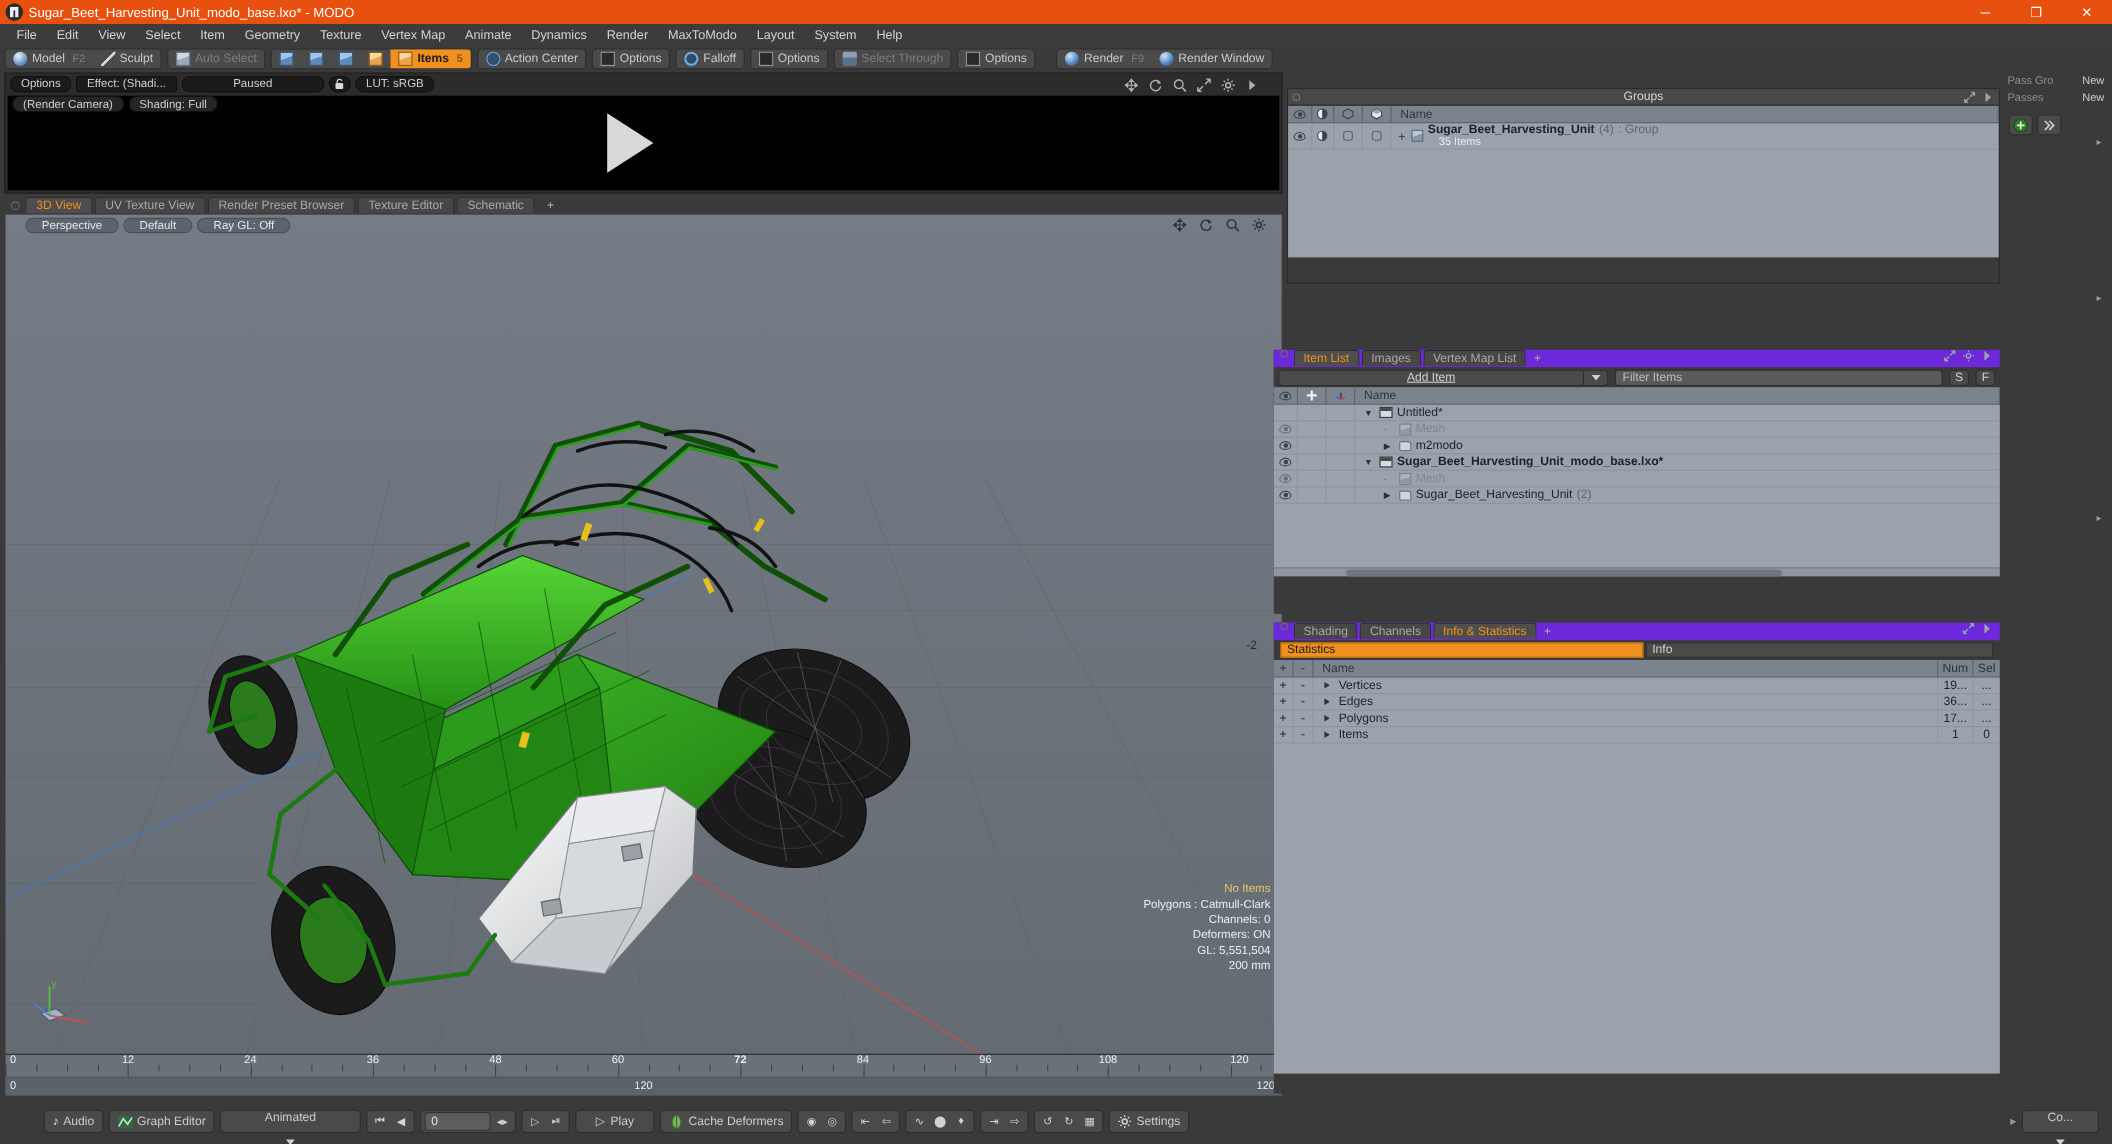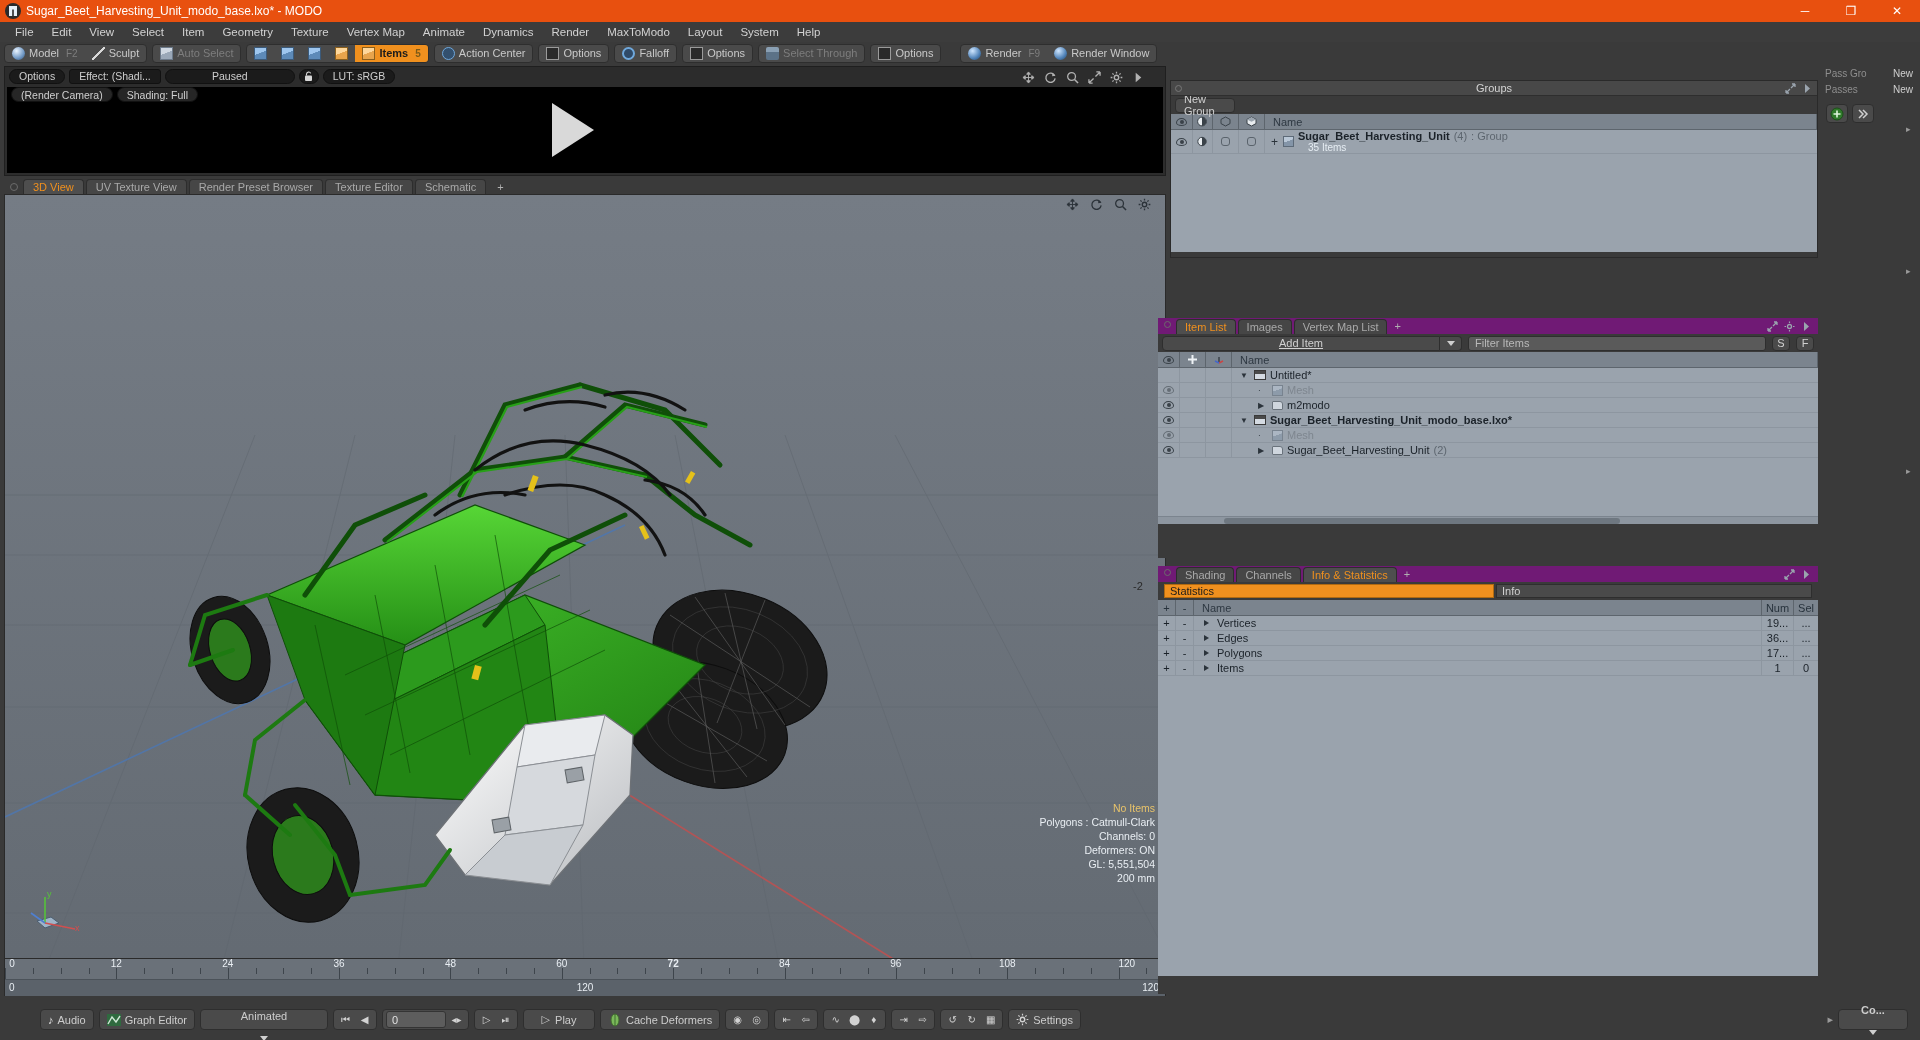--- a/index.html
+++ b/index.html
@@ -98,21 +98,21 @@
   #tl-bar .rgt { position:absolute; right:6px; top:2px; color:#e9eef3; font-size:10px;}
 
   
   .panel { position:absolute; background:#3a3a3a; border:1px solid #2a2a2a; }
   .ptitlebar { height:15px; background:#484848; display:flex; align-items:center;
       justify-content:center; position:relative; border-bottom:1px solid #2e2e2e;}
   .ptitlebar .ptitle{ color:#d4d4d4; font-size:11px; }
   .ptitlebar .lft-dot{position:absolute;left:4px;top:4px;width:7px;height:7px;border-radius:50%;
      border:1px solid #777;}
   .ptitlebar .rgt-ic{position:absolute;right:4px;top:2px;display:flex;gap:6px;align-items:center;}
-  .ptabs { height:16px; background:#701a75; display:flex; align-items:center; padding-left:2px;}
+  .ptabs { height:16px; background:#6d28d9; display:flex; align-items:flex-start; padding-left:2px;}
   .ptabs .dot{width:7px;height:7px;border-radius:50%;border:1px solid #6b6b6b;margin:0 5px 4px 4px;}
   .ptab { height:15px; padding:0 8px; font-size:11px; color:#a9a9a9; background:#464646;
       border:1px solid #2d2d2d; border-bottom:none; border-radius:4px 4px 0 0; margin-right:2px;
       display:flex; align-items:center;}
   .ptab.active { color:#f0901e; background:#4e4e4e;}
   .ptab.plus{background:none;border:none;color:#b0b0b0;padding:0 5px;}
 
   .lhdr { height:16px; background:#7b848e; display:flex; align-items:center;
       border-bottom:1px solid #5d656d; color:#27323c; font-size:11px;}
   .lhdr .col { height:16px; display:flex; align-items:center; justify-content:center;
@@ -472,20 +472,25 @@
       <path d="M300 505 L250 545 L240 600"></path>
       <path d="M240 600 L285 640"></path>
       <path d="M185 470 L228 455"></path>
       <path d="M290 610 L330 660 L345 700"></path>
       <path d="M345 700 L420 690 L445 655"></path>
     </g>
 
     <text x="1128" y="395" fill="#2a2a2a" font-size="11" font-family="Liberation Sans">-2</text>
   </svg>
 
+  <div id="vpheader">
+    <div class="pill2">Perspective</div>
+    <div class="pill2">Default</div>
+    <div class="pill2">Ray GL: Off</div>
+  </div>
   <div id="vptools">
     <svg class="gicon" viewBox="0 0 14 14">
         <path d="M7 1 L9 3.5 H5 Z M7 13 L5 10.5 H9 Z M1 7 L3.5 5 V9 Z M13 7 L10.5 9 V5 Z M7 3.5 V10.5 M3.5 7 H10.5" fill="#1f262c" stroke="#1f262c" stroke-width="1"></path>
       </svg>
     <svg class="gicon" viewBox="0 0 14 14">
         <path d="M11.5 5 A5 5 0 1 0 12 8" fill="none" stroke="#1f262c" stroke-width="1.4"></path>
         <path d="M9 1.5 L12.3 5 L8.8 5.6 Z" fill="#1f262c"></path>
       </svg>
     <svg class="gicon" viewBox="0 0 14 14">
         <circle cx="6" cy="6" r="4.2" fill="none" stroke="#1f262c" stroke-width="1.4"></circle>
@@ -587,23 +592,20 @@
     <span class="ptitle">Groups</span>
     <span class="rgt-ic">
       <svg width="11" height="11" viewBox="0 0 11 11">
           <path d="M1 10 L5 6 M1 10 V7 M1 10 H4 M10 1 L6 5 M10 1 V4 M10 1 H7" stroke="#9aa4ae" stroke-width="1.3" fill="none"></path>
         </svg>
       <svg width="11" height="11" viewBox="0 0 11 11">
           <path d="M3 1 L8 5.5 L3 10 Z" fill="#9aa4ae"></path>
         </svg>
     </span>
   </div>
-  <div class="btnrow">
-    <div class="wbtn" style="width:60px">New Group</div>
-  </div>
   <div class="lhdr">
     <div class="col" style="width:22px">
         <span class="eye"></span>
       </div>
     <div class="col" style="width:20px">
       <svg width="12" height="11" viewBox="0 0 12 11">
           <circle cx="5" cy="5.5" r="4.4" fill="#e8ecef" stroke="#3a4249"></circle>
           <path d="M5 1.1 A4.4 4.4 0 0 1 5 9.9 Z" fill="#3a4249"></path>
         </svg>
     </div>
@@ -951,18 +953,18 @@
     <div class="bbtn">
       <svg width="13" height="13" viewBox="0 0 14 14">
           <circle cx="7" cy="7" r="2.4" fill="none" stroke="#d2d2d2" stroke-width="1.5"></circle>
           <path d="M7 .7V2.6 M7 11.4V13.3 M.7 7H2.6 M11.4 7H13.3 M2.6 2.6L3.9 3.9 M10.1 10.1L11.4 11.4 M11.4 2.6L10.1 3.9 M3.9 10.1L2.6 11.4" stroke="#d2d2d2" stroke-width="1.3"></path>
         </svg>
       <span>Settings</span>
     </div>
   </div>
   <div id="bb-right">
     <span style="color:#9a9a9a;font-size:11px;">▸</span>
-    <div class="bsel" style="width:70px;justify-content:center;font-weight:bold;">
+    <div class="bsel" style="width:70px;justify-content:flex-start;">
       <span>Co...</span>
       <span style="width:0;height:0;border-left:4px solid transparent;border-right:4px solid transparent;border-top:5px solid #cfcfcf;"></span>
     </div>
   </div>
 </div>
 
 </body></html>

